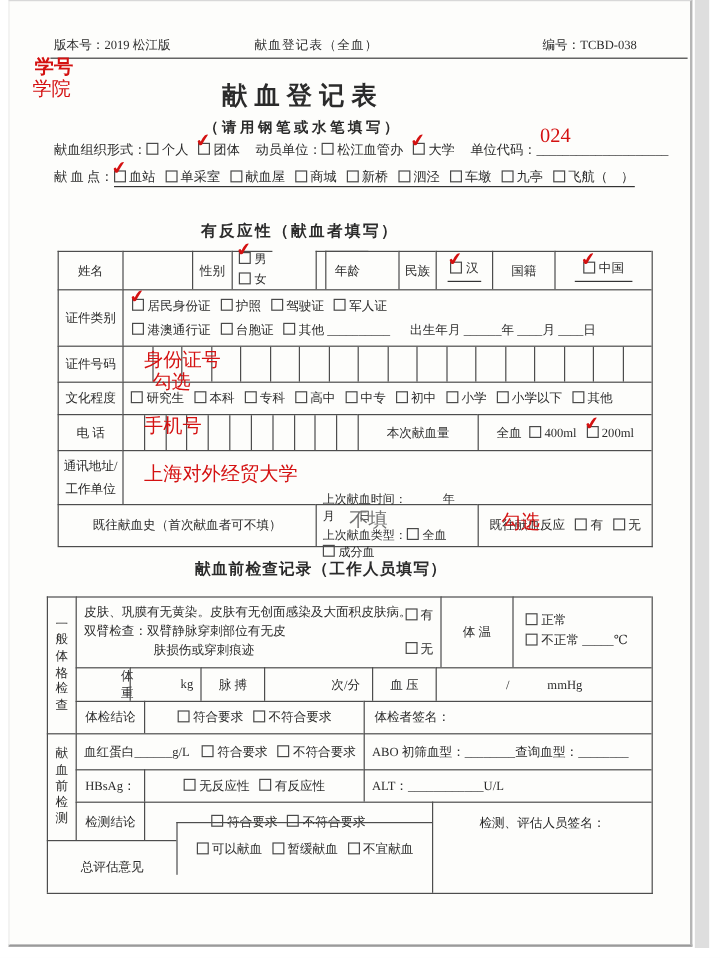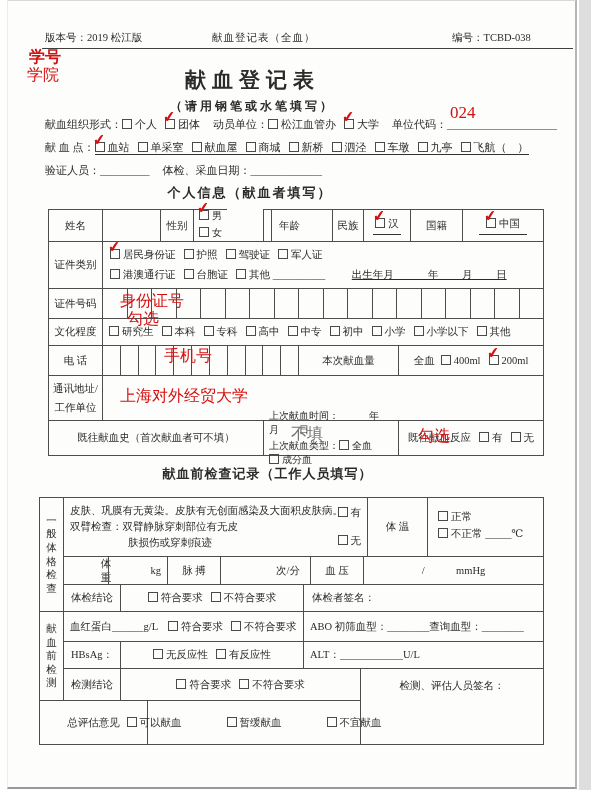--- a/index.html
+++ b/index.html
@@ -58,25 +58,22 @@
   <div class="subtitle">（请用钢笔或水笔填写）</div>
 
   <div class="fline" style="top:117px;">
     <span>献血组织形式：</span><span id="org-options"><span class="opt"><span class="cb"></span><span>个人</span></span><span class="opt"><span class="cb"><span class="tick">✔</span></span><span>团体</span></span></span><span class="gap"></span><span>动员单位：</span><span><span class="opt"><span class="cb"></span><span>松江血管办</span></span><span class="opt"><span class="cb"><span class="tick">✔</span></span><span>大学</span></span></span><span class="gap"></span><span>单位代码：</span><span>____________________</span>
   </div>
 
   <div class="fline" style="top:140px;">
     <span>献 血 点：</span><span class="ulgroup" id="site-options"><span class="opt"><span class="cb"><span class="tick">✔</span></span><span>血站</span></span><span class="opt"><span class="cb"></span><span>单采室</span></span><span class="opt"><span class="cb"></span><span>献血屋</span></span><span class="opt"><span class="cb"></span><span>商城</span></span><span class="opt"><span class="cb"></span><span>新桥</span></span><span class="opt"><span class="cb"></span><span>泗泾</span></span><span class="opt"><span class="cb"></span><span>车墩</span></span><span class="opt"><span class="cb"></span><span>九亭</span></span><span class="opt"><span class="cb"></span><span>飞航（　）</span></span></span>
   </div>
 
-  <div class="fline" style="top:163px;">
-    <span>验证人员：</span><span>_________</span><span class="gap"></span><span>体检、采血日期：</span><span>_____________</span>
-  </div>
-
-  <div class="h1" style="left:0;top:184px;width:500px;">个人信息（献血者填写）</div>
+
+  <div class="h1" style="left:0;top:184px;width:500px;">有反应性（献血者填写）</div>
 
   <div class="tbl" style="left:48px;top:209px;width:495px;height:246px;">
     <div class="tc" style="left:0;top:0;width:54px;height:32px;">姓名</div>
     <div class="tc" style="left:54px;top:0;width:58px;height:32px;"></div>
     <div class="tc" style="left:112px;top:0;width:33px;height:32px;">性别</div>
     <div class="tc col stack" style="left:145px;top:0;width:34px;height:32px;padding-left:5px;font-size:10px;">
         <span class="opt"><span class="cb"><span class="tick">✔</span></span><span>男</span></span>
         <span class="opt"><span class="cb"></span><span>女</span></span>
       </div>
     <div class="tc" style="left:179px;top:0;width:36px;height:32px;margin-left:44px;">年龄</div>
@@ -90,21 +87,21 @@
     <div class="tc col" style="left:414px;top:0;width:81px;height:32px;align-items:center;">
       <span><span class="opt"><span class="cb"><span class="tick">✔</span></span><span>中国</span></span></span>
       <div class="underl" style="width:48px;"></div>
     </div>
 
     <div class="tc" style="left:0;top:32px;width:54px;height:47px;">证件类别</div>
     <div class="tc col" style="left:54px;top:32px;width:441px;height:47px;padding-left:7px;">
       <div id="idtype1" style="margin-bottom:6px;"><span class="opt"><span class="cb"><span class="tick">✔</span></span><span>居民身份证</span></span><span class="opt"><span class="cb"></span><span>护照</span></span><span class="opt"><span class="cb"></span><span>驾驶证</span></span><span class="opt"><span class="cb"></span><span>军人证</span></span></div>
       <div>
         <span id="idtype2"><span class="opt"><span class="cb"></span><span>港澳通行证</span></span><span class="opt"><span class="cb"></span><span>台胞证</span></span><span class="opt"><span class="cb"></span><span>其他 __________</span></span></span>
-        <span style="margin-left:24px;text-decoration:underline;">出生年月 ______年 ____月 ____日</span>
+        <span style="margin-left:14px;">出生年月 ______年 ____月 ____日</span>
       </div>
     </div>
 
     <div class="tc" style="left:0;top:79px;width:54px;height:30px;">证件号码</div>
     <div class="tc cells" style="left:54px;top:79px;width:441px;height:30px;">
         <span class="dcell"></span>
         <span class="dcell"></span>
         <span class="dcell"></span>
         <span class="dcell"></span>
         <span class="dcell"></span>
@@ -227,31 +224,31 @@
     <div class="tc left" style="left:264px;top:144px;width:240px;height:27px;">ALT：____________U/L</div>
 
     <div class="tc" style="left:24px;top:171px;width:57px;height:32px;">检测结论</div>
     <div class="tc" style="left:81px;top:171px;width:240px;height:32px;">
         <span class="opt"><span class="cb"></span><span>符合要求</span></span>
         <span class="opt"><span class="cb"></span><span>不符合要求</span></span>
       </div>
     <div class="tc" style="left:321px;top:171px;width:183px;height:76px;align-items:flex-start;padding-top:10px;">检测、评估人员签名：</div>
 
     <div class="tc" style="left:0;top:203px;width:108px;height:44px;">总评估意见</div>
-    <div class="tc" style="left:108px;top:203px;width:213px;height:44px;gap:37px;" id="overall-options">
+    <div class="tc" style="left:108px;top:188px;width:213px;height:44px;" id="overall-options">
         <span class="opt"><span class="cb"></span><span>可以献血</span></span>
         <span class="opt"><span class="cb"></span><span>暂缓献血</span></span>
         <span class="opt"><span class="cb"></span><span>不宜献血</span></span>
       </div>
   </div>
 
   <div id="anno-layer">
       <div class="anno" style="left: 29px; top: 49px; font-size: 16px; color: rgb(212, 17, 17); font-weight: bold;">学号</div>
       <div class="anno" style="left: 27px; top: 67px; font-size: 16px; color: rgb(212, 17, 17);">学院</div>
       <div class="anno" style="left: 450px; top: 104px; font-size: 17px; color: rgb(212, 17, 17);">024</div>
       <div class="anno" style="left: 120px; top: 293px; font-size: 16px; color: rgb(212, 17, 17);">身份证号</div>
       <div class="anno" style="left: 127px; top: 311px; font-size: 16px; color: rgb(212, 17, 17);">勾选</div>
-      <div class="anno" style="left: 120px; top: 348px; font-size: 16px; color: rgb(212, 17, 17); padding-left: 44px;">手机号</div>
+      <div class="anno" style="left: 120px; top: 348px; font-size: 16px; color: rgb(212, 17, 17);">手机号</div>
       <div class="anno" style="left: 120px; top: 388px; font-size: 16px; color: rgb(212, 17, 17);">上海对外经贸大学</div>
       <div class="anno" style="left: 291px; top: 426px; font-size: 16px; color: #737373;">不填</div>
       <div class="anno" style="left: 418px; top: 428px; font-size: 16px; color: rgb(212, 17, 17);">勾选</div>
     </div>
 </div>
 
 </body></html>

